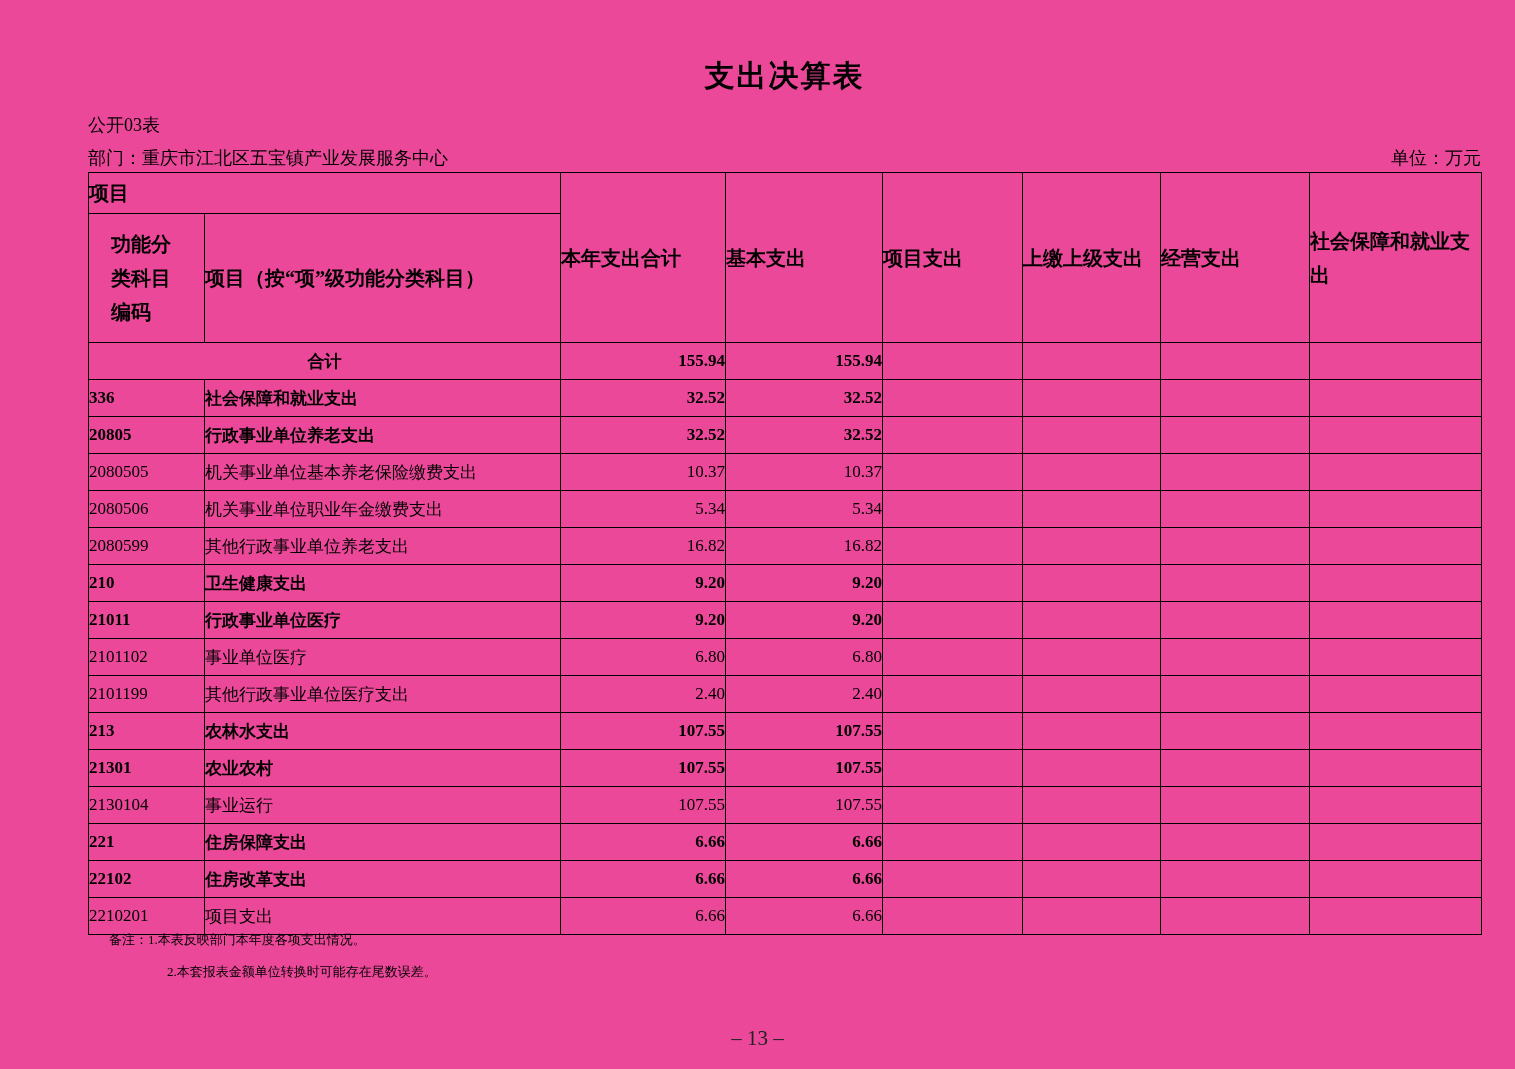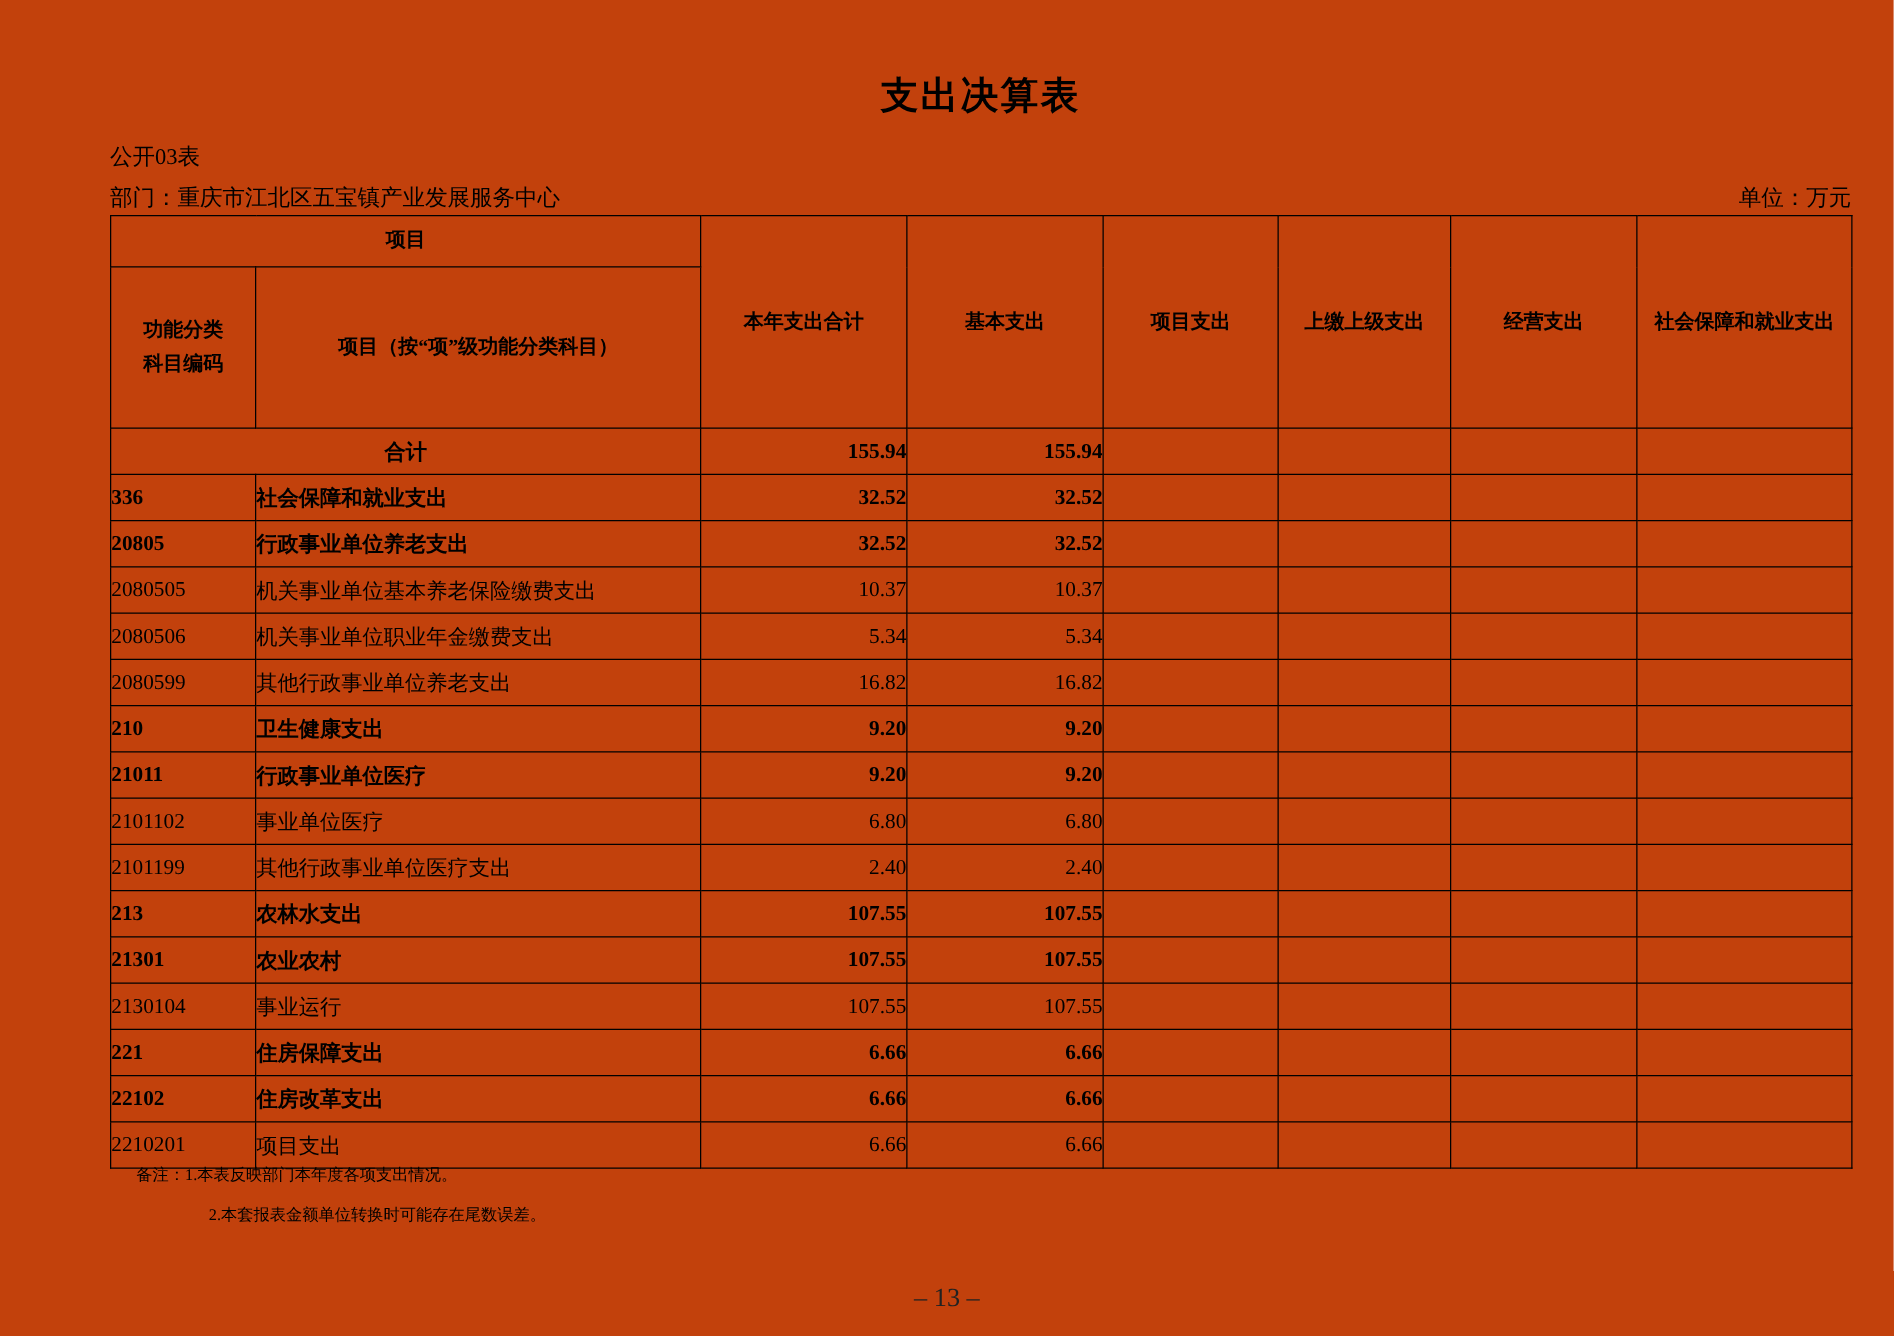--- a/index.html
+++ b/index.html
@@ -1,21 +1,21 @@
 <!DOCTYPE html>
 <html><head>
 <meta charset="utf-8">
 <style>
   html,body { margin:0; padding:0; background:#ffffff; }
   body {
     width:1515px; height:1069px; position:relative;
     font-family:"Liberation Serif","DejaVu Serif",serif;
     color:#000;
   }
-  .page { position:absolute; inset:0; background:#c2410c;font-family:Liberation Serif, serif; }
+  .page { position:absolute; inset:0; background:#ec4899;font-family:Liberation Serif, serif; }
 
   .doc-title {
     position:absolute; top:56px; left:88px; width:1393px;
     text-align:center; font-size:30px; font-weight:bold; letter-spacing:2px;
   }
   .table-code {
     position:absolute; top:113px; left:88px; width:1393px;
     font-size:18px;
   }
   .meta-row {
@@ -25,21 +25,21 @@
 
   table.sheet {
     position:absolute; top:172px; left:88px;
     width:1393px; border-collapse:collapse; table-layout:fixed;
     font-size:17px;
   }
   table.sheet th, table.sheet td {
     border:1px solid #000; overflow:hidden; vertical-align:middle;
     padding:0;
   }
-  table.sheet thead th { font-weight:bold; text-align:center; font-size:16px; line-height:1.7; }
+  table.sheet thead th { font-weight:bold; text-align:left; font-size:20px; line-height:1.7; }
   tr.hrow1 th { height:40px; }
   tr.hrow2 th { height:128px; }
   tbody tr { height:37px;border-radius:18px; }
   td.code-cell { text-align:left; padding:0 2px 0 4px; }
   td.name-cell { text-align:left; padding:0 8px; }
   td.name-cell.merged { text-align:center; }
   td.num-cell { text-align:right; padding:0 17px 0 2px; }
   tbody tr.bold td { font-weight:bold; }
 
   .notes {

